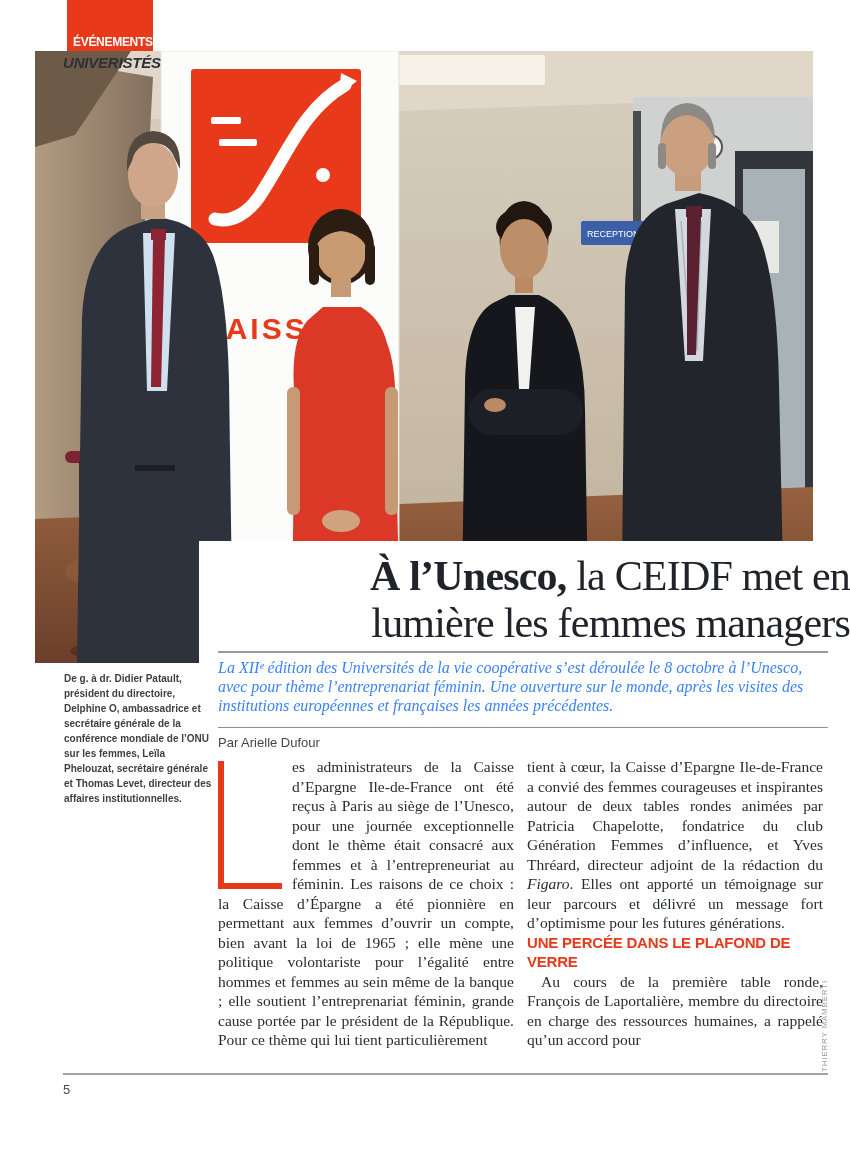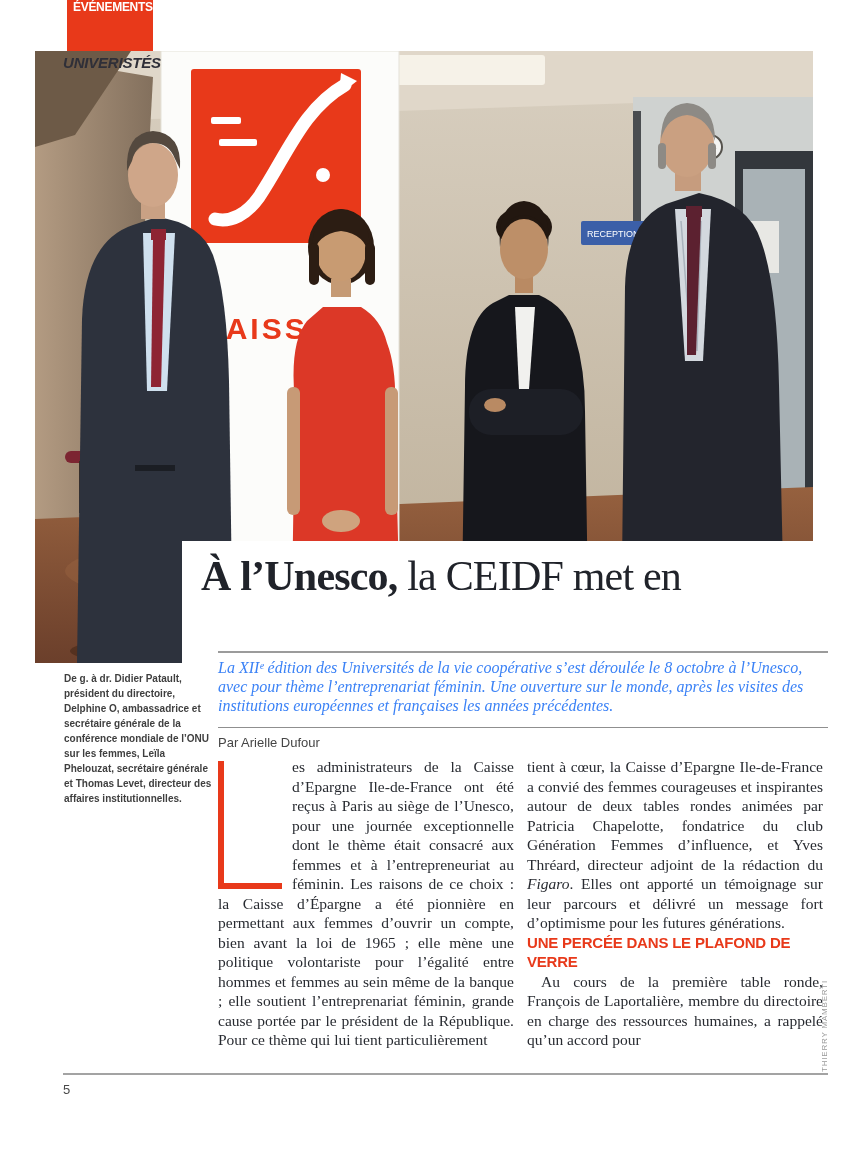--- a/index.html
+++ b/index.html
@@ -1,29 +1,29 @@
 <!DOCTYPE html>
 <html lang="fr"><head>
 <meta charset="utf-8">
 <style>
   html,body{margin:0;padding:0;background:#e9e9e9;}
   .page{position:relative;width:850px;height:1149px;background:#ffffff;overflow:hidden;
         font-family:"Liberation Sans",sans-serif;margin:0 auto;}
   
   .kicker-box{position:absolute;left:67px;top:0;width:86px;height:52px;background:#e8391a;
-              display:flex;}
+              display:flex;align-items:flex-end;}
   .kicker-box span{color:#ffffff;font-weight:bold;font-size:12px;letter-spacing:-0.3px;
                    padding:0 0 3px 6px;white-space:nowrap;}
   .section-label{position:absolute;left:63px;top:54px;font-style:italic;font-weight:bold;
                  font-size:15px;color:#2f2f38;z-index:6;letter-spacing:-0.2px;}
   
   .photo{position:absolute;left:35px;top:51px;width:778px;height:612px;overflow:hidden;z-index:1;}
   .photo svg{display:block;width:778px;height:612px;}
   
-  .headline-box{position:absolute;left:182px;top:541px;width:651px;height:126px;background:#ffffff;z-index:8;}
+  .headline-box{position:absolute;left:199px;top:541px;width:651px;height:126px;background:#ffffff;z-index:8;text-align:right;}
   .headline{margin:0;padding:12px 0 0 19px;font-family:"Liberation Serif",serif;font-weight:normal;
             font-size:42px;line-height:47px;letter-spacing:-0.8px;color:#20232a;}
   .headline .hl-bold{font-weight:bold;}
   .rule{position:absolute;background:#8f8f8f;height:1px;z-index:9;}
   .rule-1{left:218px;top:651px;width:610px;height:2px;background:#9b9b9b;}
   .rule-2{left:218px;top:727px;width:610px;}
   .standfirst{position:absolute;left:218px;top:658px;width:614px;z-index:9;
               font-family:"Liberation Serif",serif;font-style:italic;font-size:16px;
               line-height:19px;color:#3b82f6;margin:0;}
   .byline{position:absolute;left:218px;top:735px;font-size:13px;color:#454545;z-index:9;}
@@ -172,21 +172,21 @@
         <rect x="640" y="120" width="26" height="20" fill="#c69c7e"></rect>
         <ellipse cx="652" cy="92" rx="27" ry="34" fill="#caa081"></ellipse>
         <path d="M 626 88 Q 626 54 652 52 Q 680 54 680 90 Q 672 66 652 64 Q 632 66 626 88 Z" fill="#8d8a85"></path>
         <rect x="623" y="92" width="8" height="26" rx="4" fill="#8d8a85"></rect>
         <rect x="673" y="92" width="8" height="26" rx="4" fill="#8d8a85"></rect>
       </g>
     </svg>
   </div>
 
   <div class="headline-box">
-    <h1 class="headline"><span class="hl-bold">À l’Unesco,</span><span> la CEIDF met en</span><br></h1>
+    <h1 class="headline"><span class="hl-bold">À l’Unesco,</span><span> la CEIDF met en</span><br><span>lumière les femmes managers</span></h1>
   </div>
   <div class="rule rule-1"></div>
 
   <p class="standfirst">La XIIᵉ édition des Universités de la vie coopérative s’est déroulée le 8 octobre à l’Unesco, avec pour thème l’entreprenariat féminin. Une ouverture sur le monde, après les visites des institutions européennes et françaises les années précédentes.</p>
   <div class="rule rule-2"></div>
   <div class="byline">Par Arielle Dufour</div>
 
   <div class="caption">De g. à dr. Didier Patault, président du directoire, Delphine O, ambassadrice et secrétaire générale de la conférence mondiale de l’ONU sur les femmes, Leïla Phelouzat, secrétaire générale et Thomas Levet, directeur des affaires institutionnelles.</div>
 
   <div class="col col-1">

